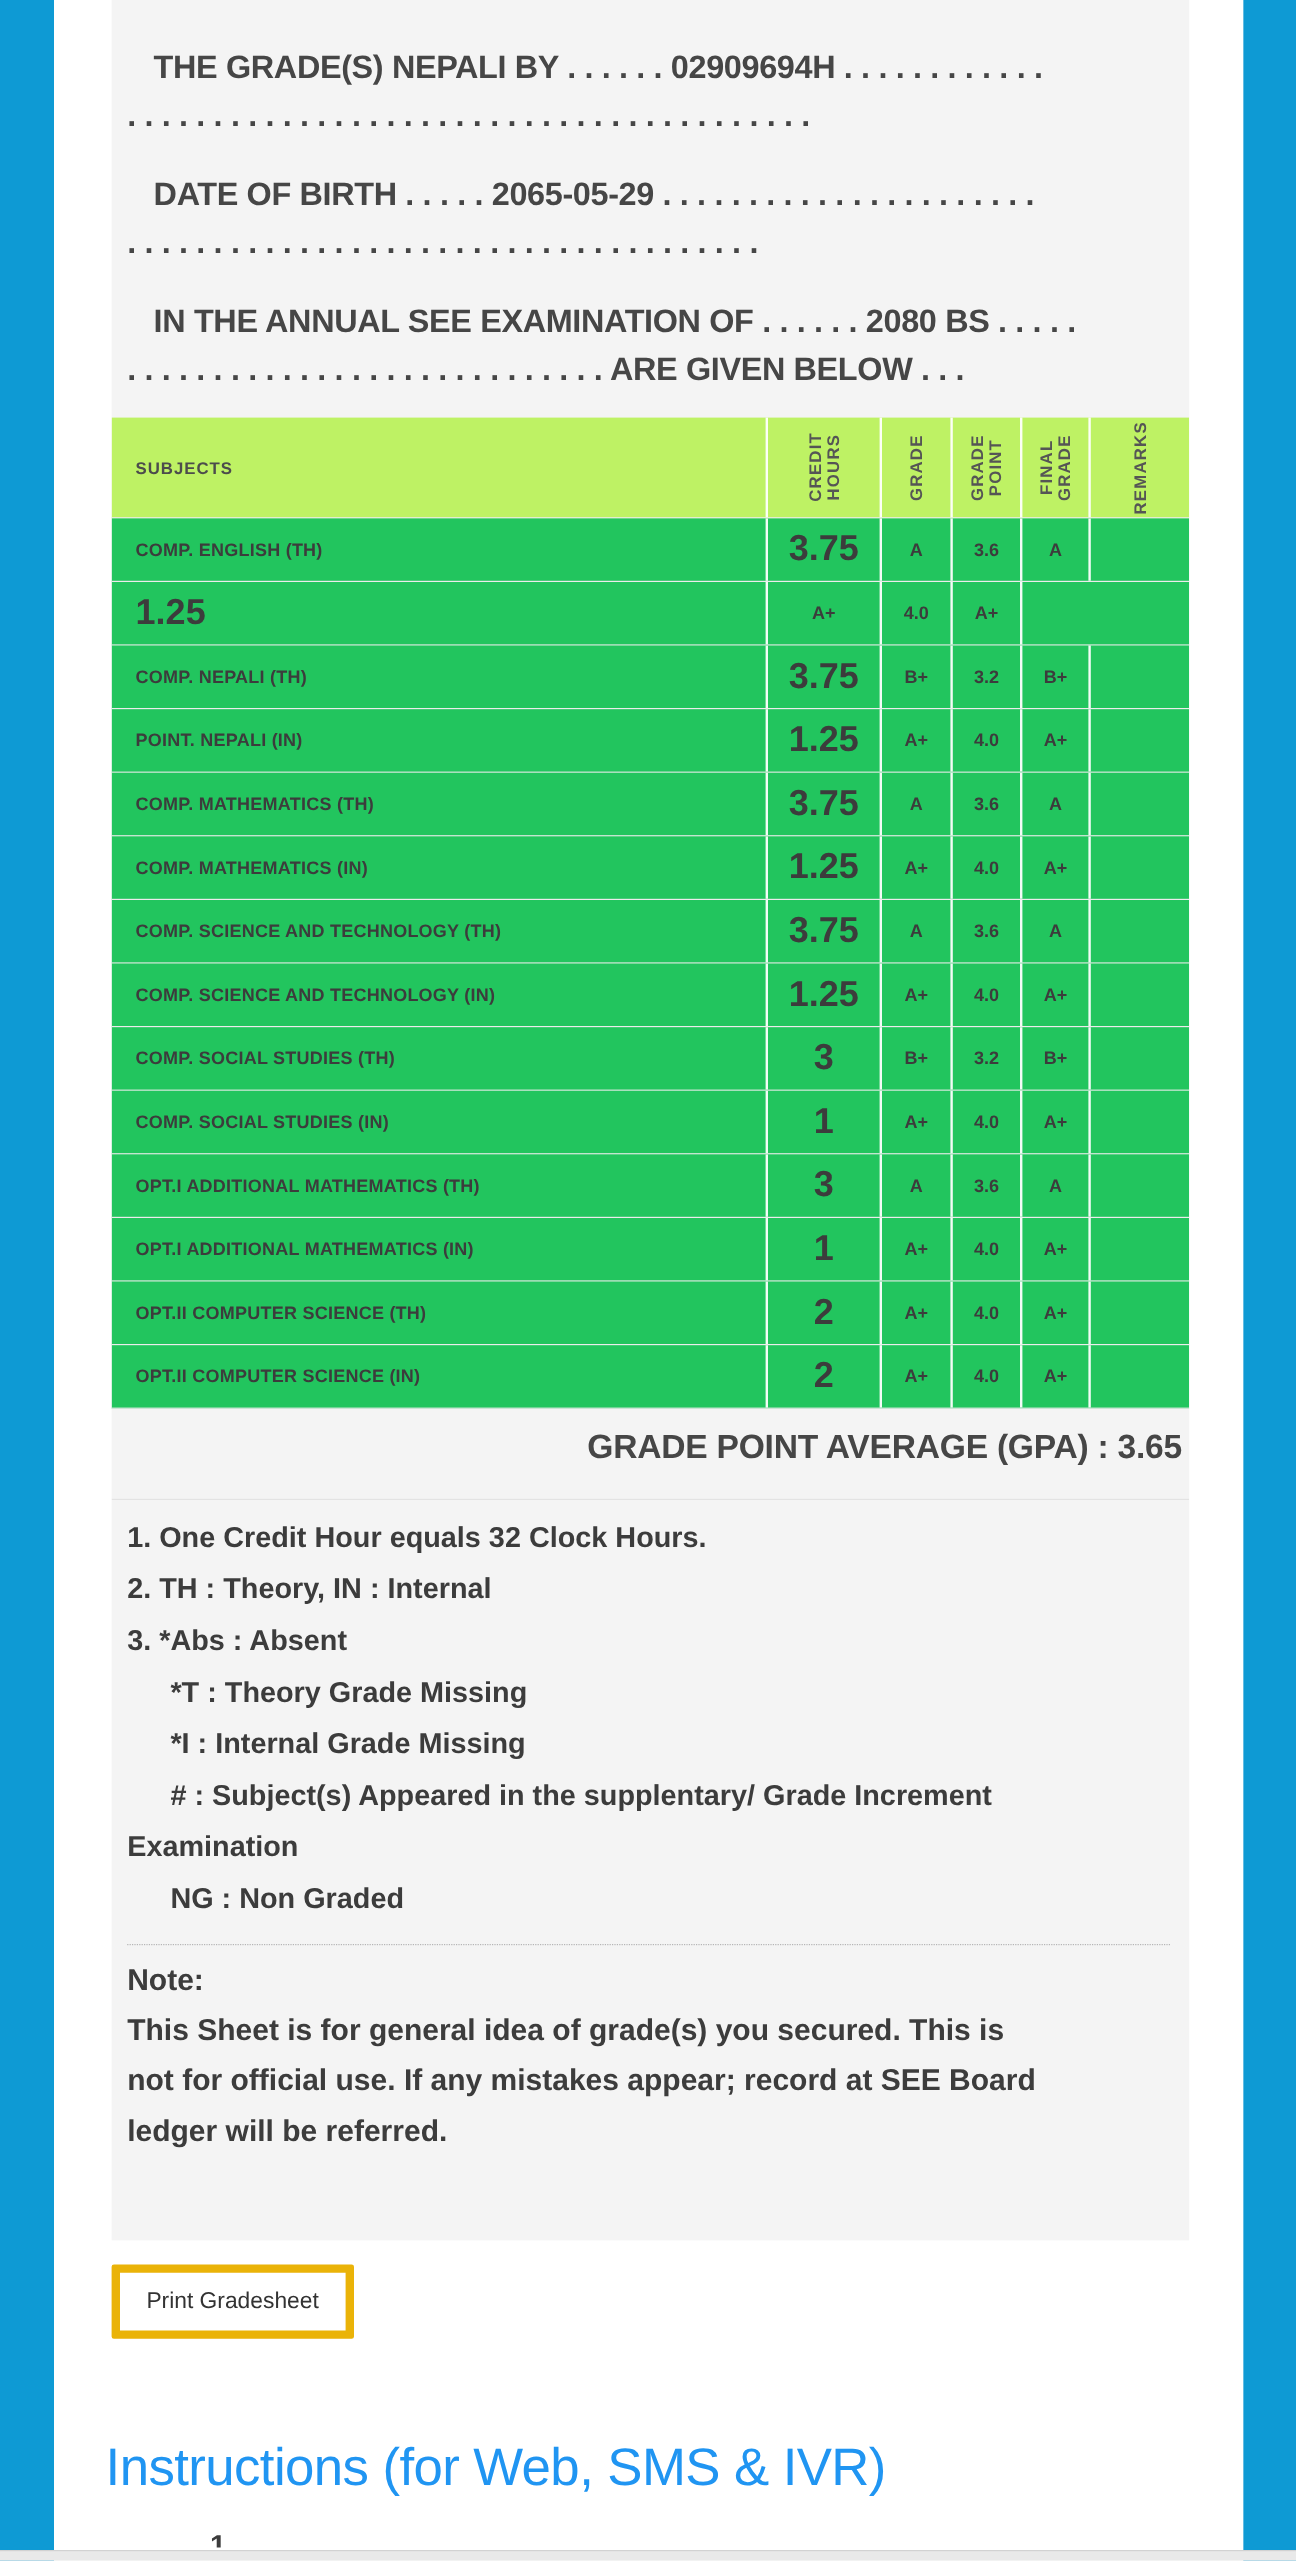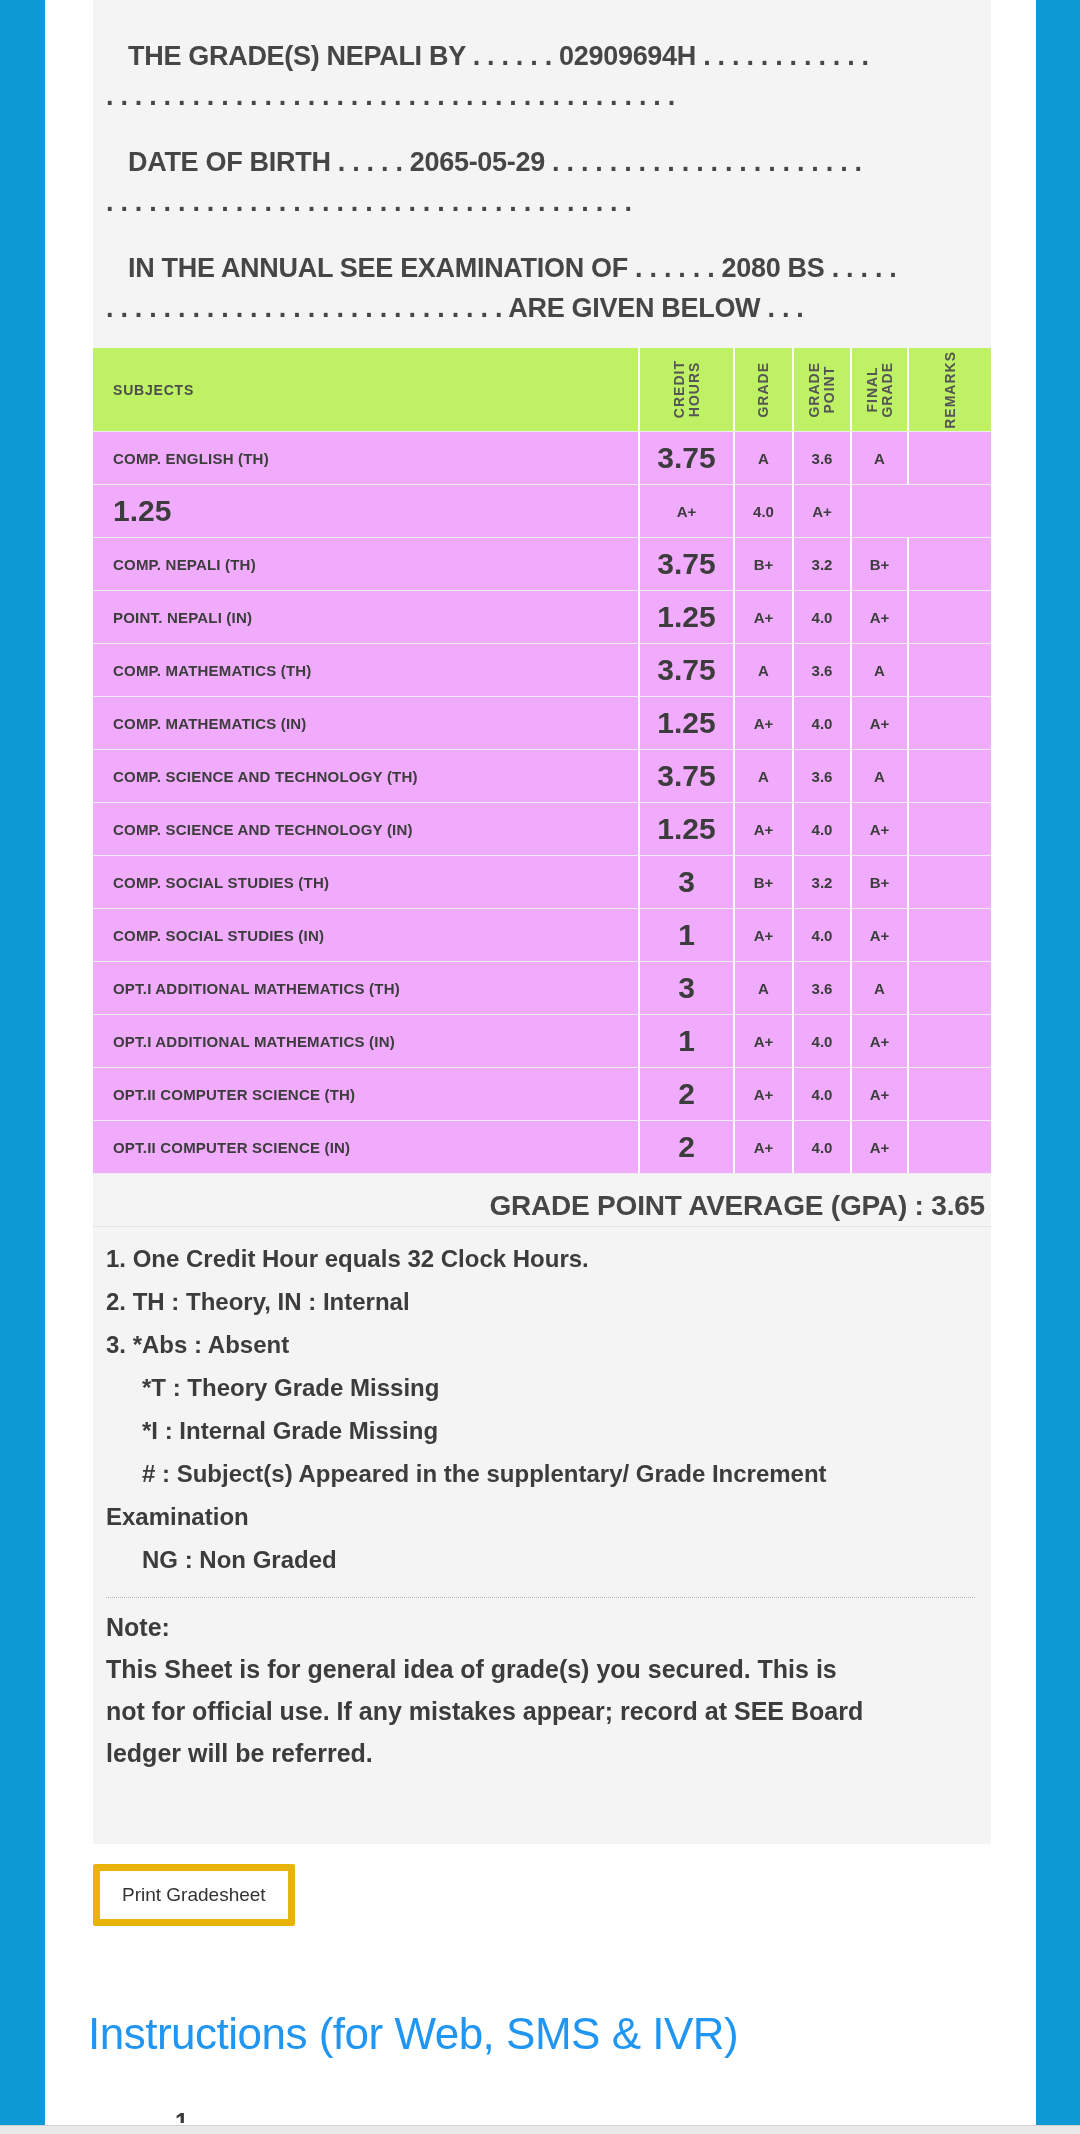--- a/index.html
+++ b/index.html
@@ -36,21 +36,21 @@
     letter-spacing: -0.3px; white-space: nowrap;
   }
   .intro .line.indent { padding-left: 22px; }
   
   .gtable { margin-top: 20px; width: 100%; }
   .t-head, .t-row {
     display: grid;
     grid-template-columns: 545px 95px 59px 58px 57px 1fr;
   }
   .t-head { height: 84px; background: #bef264; border-bottom: 1px solid #ececec; }
-  .t-row  { height: 53px; background: #f0abfc; border-bottom: 1px solid #ececec; }
+  .t-row  { height: 53px; background: #22c55e; border-bottom: 1px solid #ececec; }
   .t-head > div, .t-row > div {
     display: flex; align-items: center; justify-content: center;
     border-left: 2px solid rgba(255,255,255,0.95);
   }
   .t-head > div:first-child, .t-row > div:first-child {
     justify-content: flex-start; padding-left: 20px; border-left: none;
   }
   .h-subjects {
     font-size: 14px; font-weight: 700; color: #4c4c4c; letter-spacing: 0.8px;
   }
@@ -58,21 +58,21 @@
     writing-mode: vertical-rl; transform: rotate(180deg);
     white-space: pre-line; text-align: center;
     font-size: 14px; font-weight: 700; color: #555; letter-spacing: 1px;
     line-height: 15px;
   }
   .c-subject { font-size: 15px; font-weight: 700; color: #3c3c3c; letter-spacing: 0.2px; }
   .c-credit  { font-size: 30px; font-weight: 700; color: #3c3c3c; }
   .c-small   { font-size: 15px; font-weight: 700; color: #3c3c3c; }
   
   .gpa {
-    padding: 16px 6px 4px 0;
+    padding: 16px 6px 27px 0;
     text-align: right;
     font-size: 28px; font-weight: 700; color: #464646;
     border-bottom: 1px solid #e3e3e3;
     letter-spacing: -0.2px;
   }
   
   .notes { padding: 10px 16px 0 13px; color: #3c3c3c; }
   .note-line {
     font-size: 24px; font-weight: 700; line-height: 43px; white-space: nowrap;
   }

